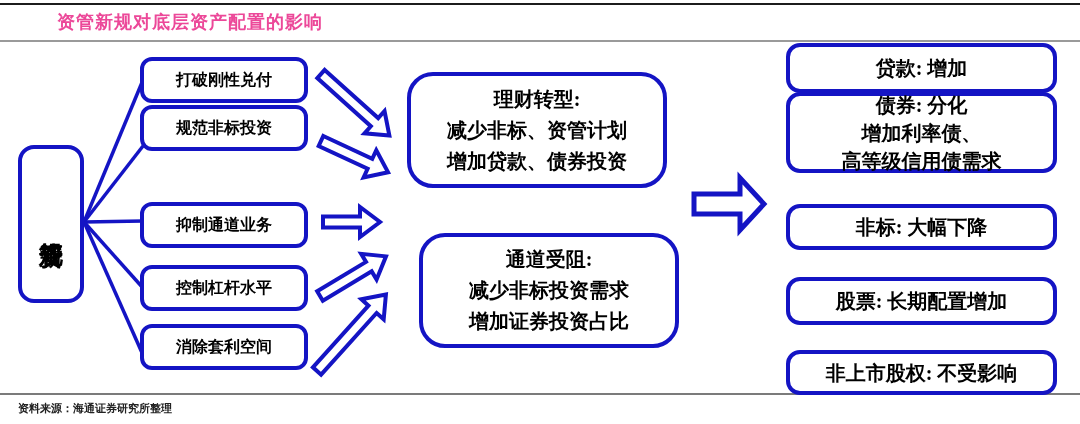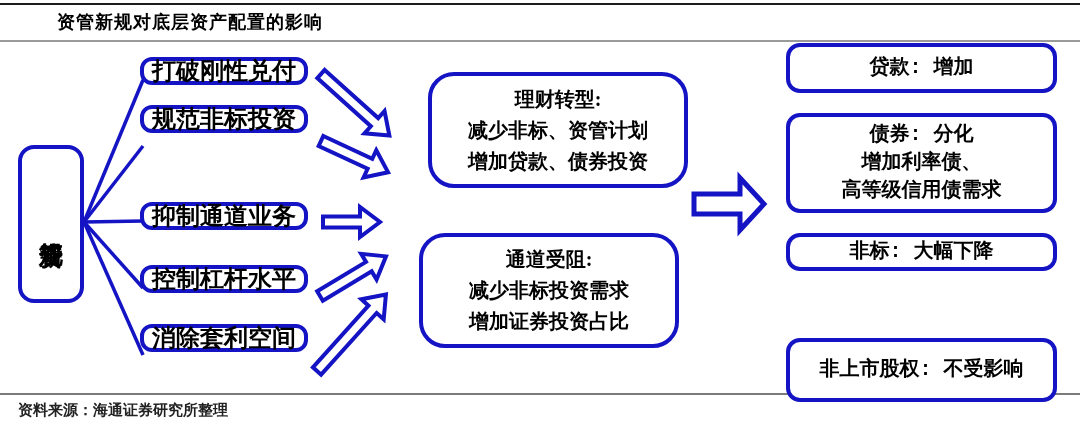--- a/index.html
+++ b/index.html
@@ -10,26 +10,26 @@
     overflow:hidden;
     font-family:"Liberation Serif","DejaVu Serif",serif;
     --accent:#1414c4;
   }
   .rule{position:absolute;left:0;width:1080px;}
   .rule.top{top:3px;height:2px;background:#1c1c1c;}
   .rule.under-title{top:40px;height:2px;background:#9a9a9a;}
   .rule.bottom{top:393px;height:2px;background:#7b7b7b;}
   .title{
     position:absolute;left:57px;top:10px;
-    font-size:18px;font-weight:bold;color:#000000;
+    font-size:18px;font-weight:bold;color:#ec4899;
     letter-spacing:1px;white-space:nowrap;
   }
   .source{
     position:absolute;left:18px;top:401px;
-    font-size:15px;font-weight:bold;color:#222;
+    font-size:11px;font-weight:bold;color:#222;
     white-space:nowrap;
   }
   svg.connectors{position:absolute;left:0;top:0;z-index:1;}
   svg.connectors line{stroke:var(--accent);stroke-width:3.5;}
   svg.connectors polygon{fill:#ffffff;stroke:var(--accent);stroke-width:4;stroke-linejoin:miter;}
   svg.connectors polygon.big{stroke-width:5;}
   .box{
     position:absolute;z-index:2;
     box-sizing:border-box;
     background:#ffffff;
@@ -39,33 +39,33 @@
     font-weight:bold;color:#000;
     white-space:pre-line;
   }
   .box.root{
     left:18px;top:145px;width:66px;height:158px;
     border-radius:16px;
     font-size:24px;line-height:36px;
     writing-mode:vertical-rl;text-orientation:upright;
   }
   .box.factor{
-    left:140px;width:168px;height:28px;
-    border-radius:12px;font-size:24px;
+    left:140px;width:168px;height:46px;
+    border-radius:12px;font-size:16px;
   }
   .box.mid{
     border-radius:26px;
     border-width:4px;
     font-size:20px;line-height:31px;
   }
-  .box.mid.a{left:428px;top:72px;width:260px;height:116px;}
+  .box.mid.a{left:407px;top:72px;width:260px;height:116px;}
   .box.mid.b{left:419px;top:233px;width:260px;height:115px;}
   .box.outcome{
     left:786px;width:271px;
-    border-radius:14px;font-size:20px;line-height:28px;font-family:Liberation Mono, monospace;
+    border-radius:14px;font-size:20px;line-height:28px;
   }
 </style>
 </head>
 <body>
 
 <div class="page" style="--accent: #1414c4;">
 
   <div class="rule top"></div>
   <div class="title">资管新规对底层资产配置的影响</div>
   <div class="rule under-title"></div>
@@ -96,22 +96,23 @@
   <div class="box factor" style="top:324px">消除套利空间</div>
 
   <div class="box mid a">理财转型:
 减少非标、资管计划
 增加贷款、债券投资</div>
   <div class="box mid b">通道受阻:
 减少非标投资需求
 增加证券投资占比</div>
 
   <div class="box outcome" style="top:43px;height:50px">贷款: 增加</div>
-  <div class="box outcome" style="top:113px;height:100px">债券: 分化
+  <div class="box outcome" style="top:92px;height:81px">债券: 分化
 增加利率债、
 高等级信用债需求</div>
-  <div class="box outcome" style="top:233px;height:38px">非标: 大幅下降</div>
-  <div class="box outcome" style="top:338px;height:64px">非上市股权: 不受影响</div>
+  <div class="box outcome" style="top:204px;height:46px">非标: 大幅下降</div>
+  <div class="box outcome" style="top:277px;height:48px">股票: 长期配置增加</div>
+  <div class="box outcome" style="top:350px;height:45px">非上市股权: 不受影响</div>
 
   <div class="rule bottom"></div>
   <div class="source">资料来源：海通证券研究所整理</div>
 
 </div>
 
 </body></html>

